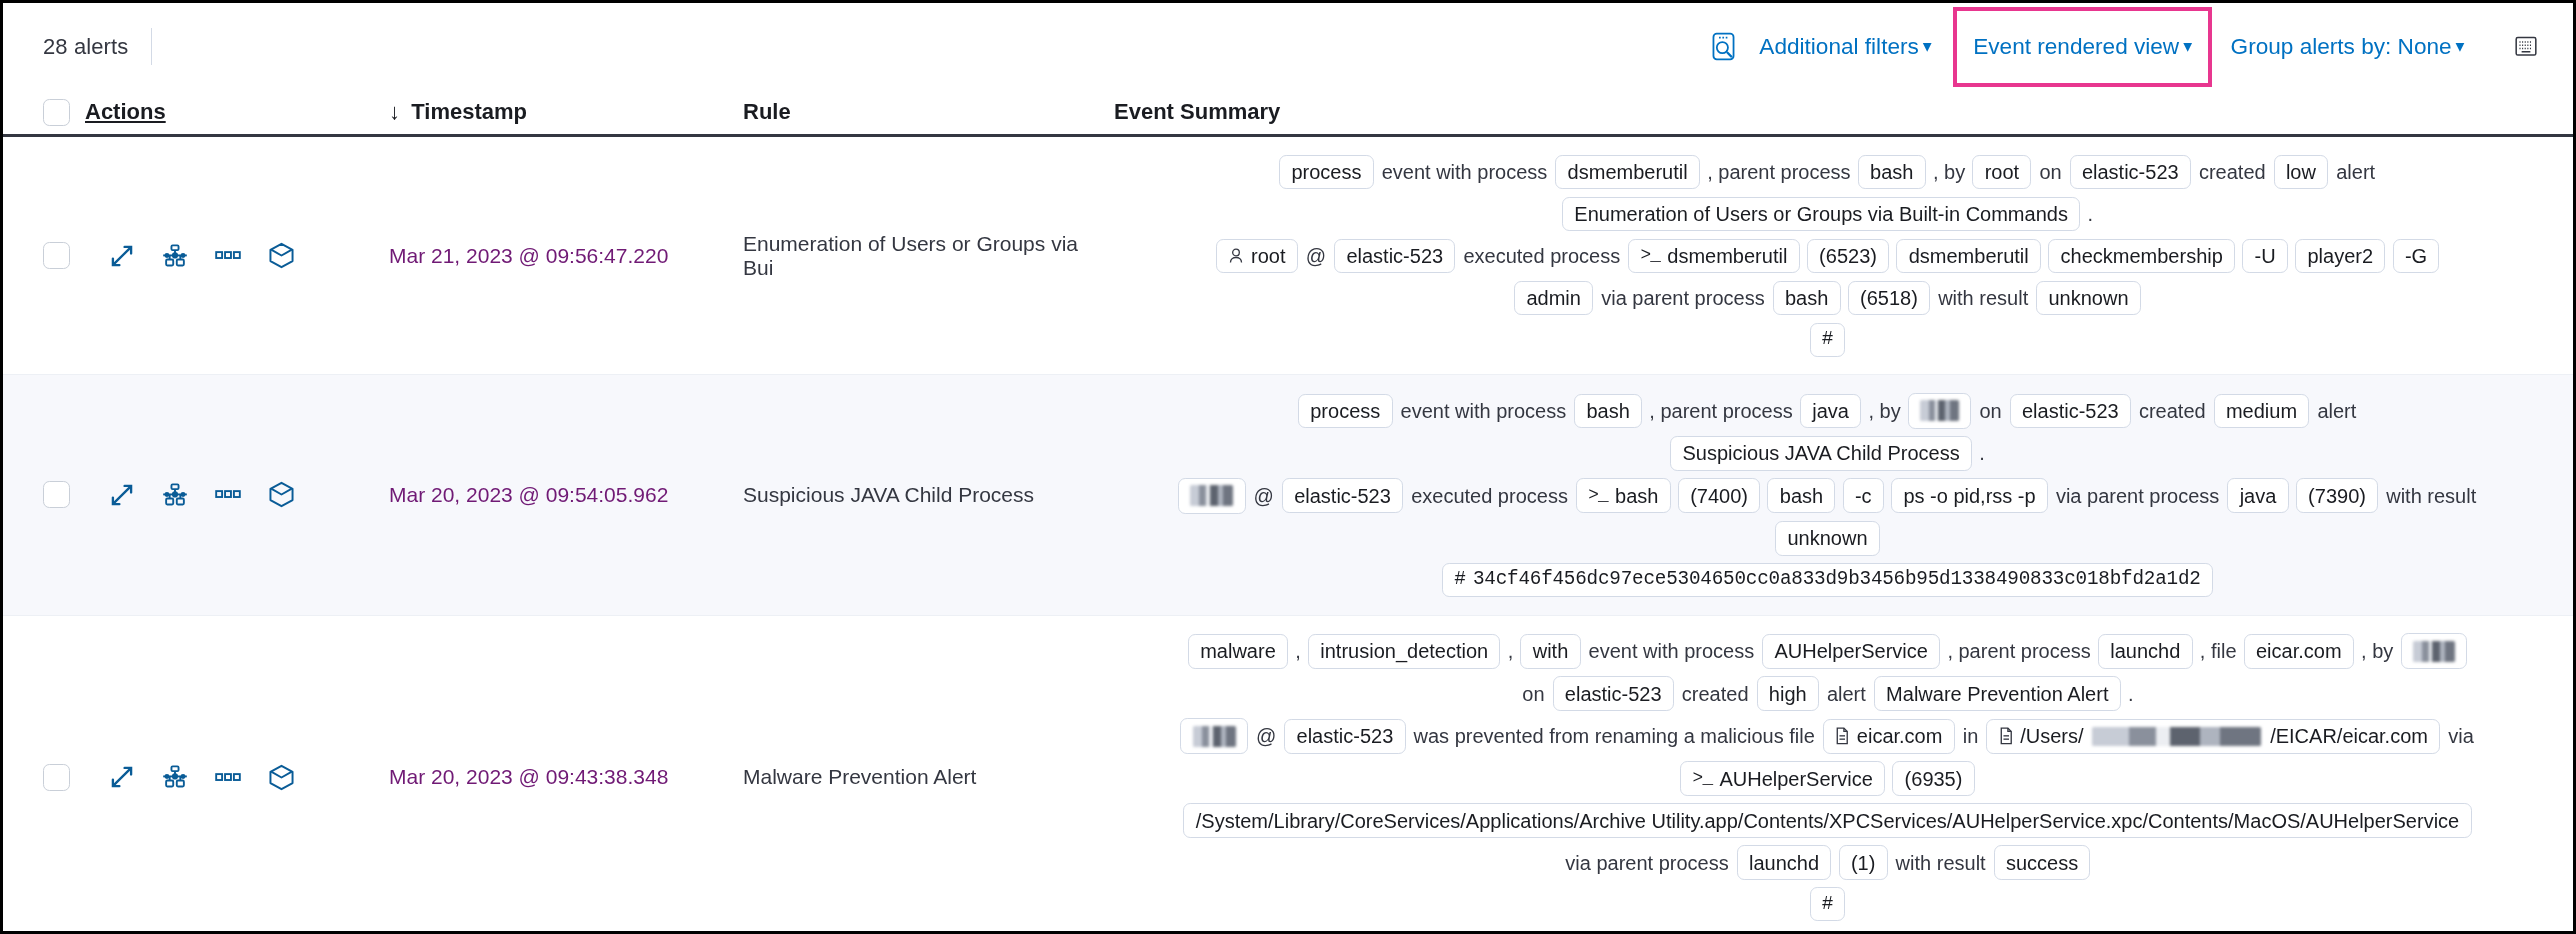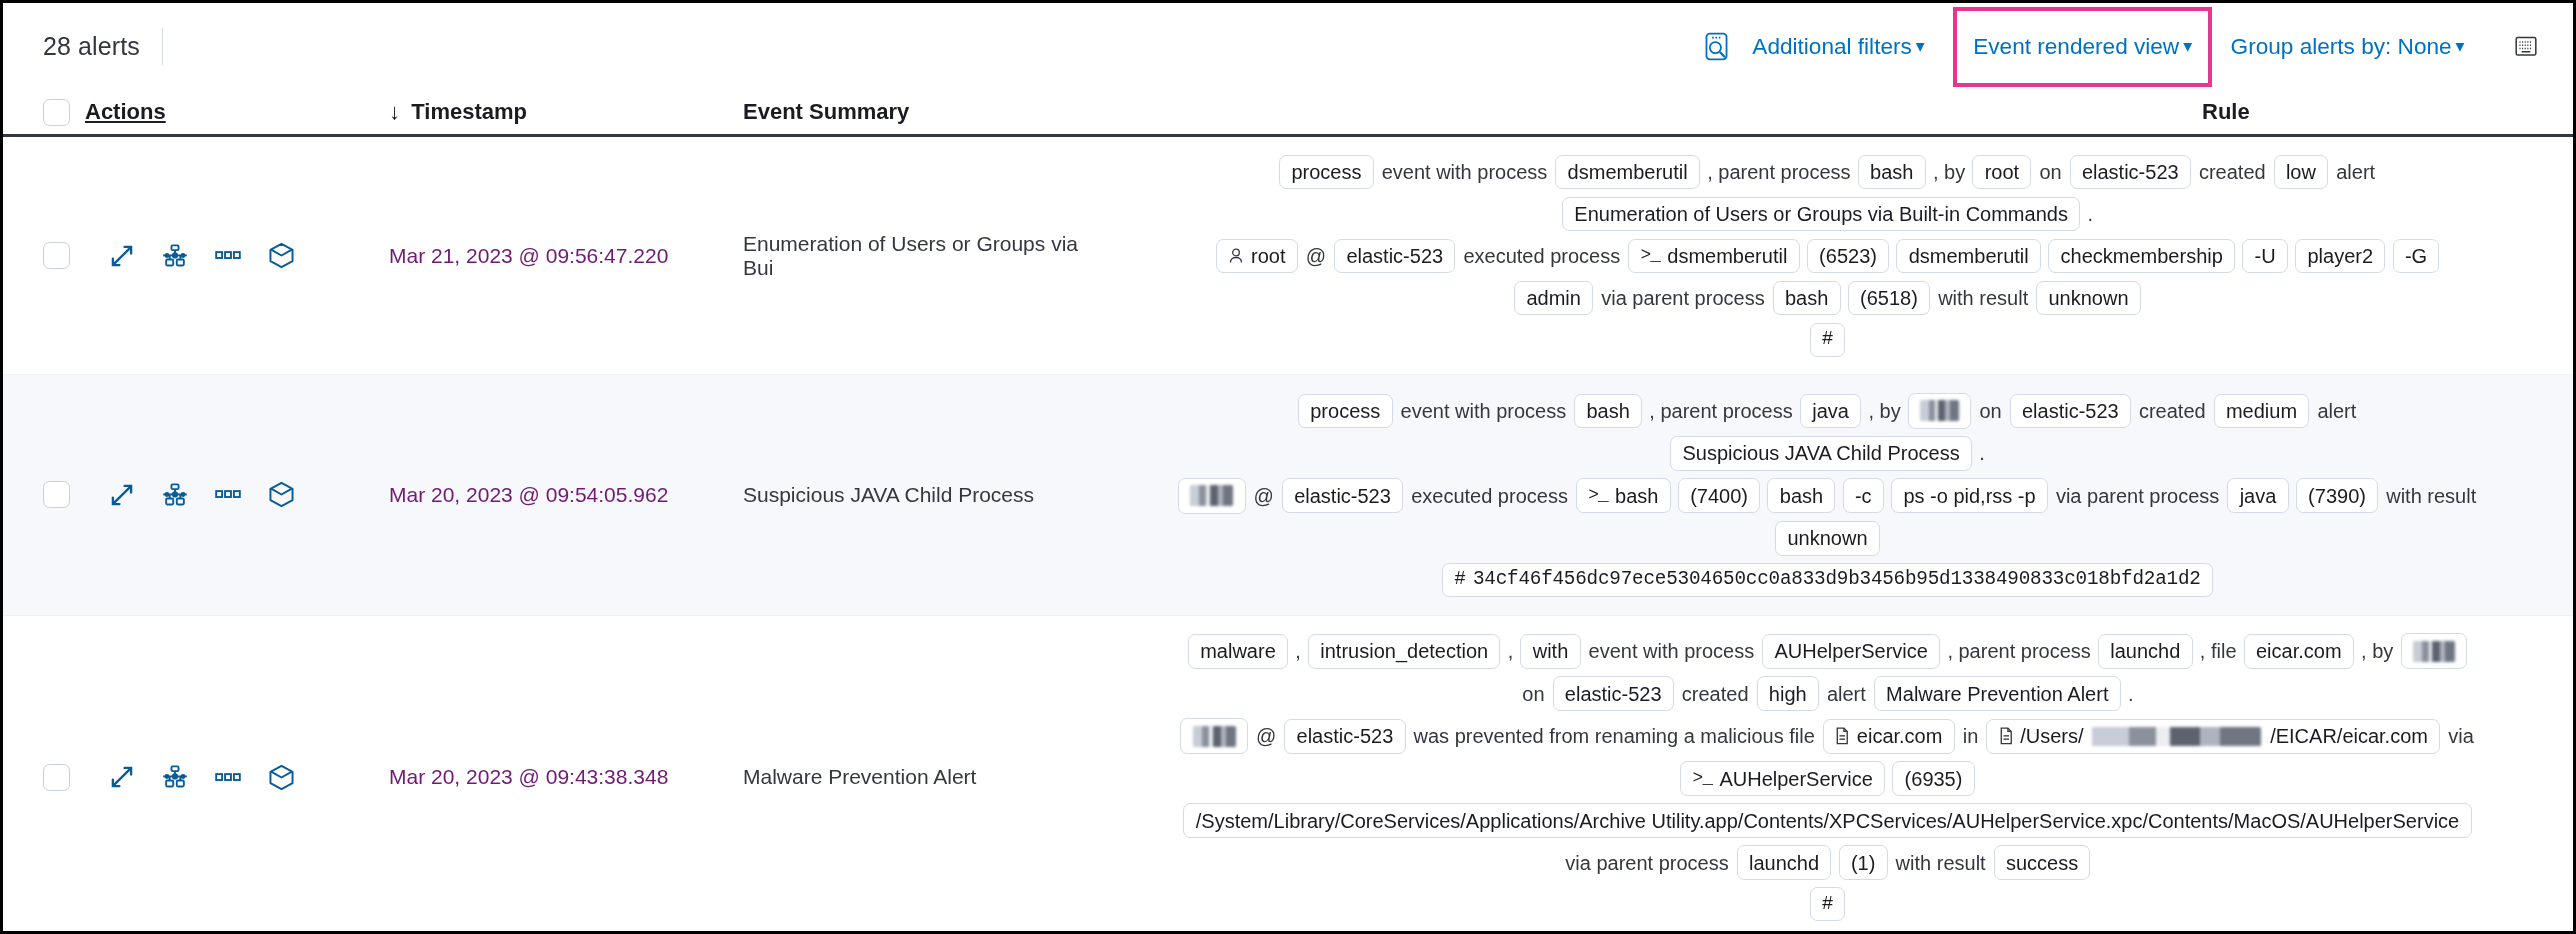--- a/index.html
+++ b/index.html
@@ -26,21 +26,21 @@
 
   
   .toolbar {
     position: relative;
     height: 87px;
     display: flex;
     align-items: center;
     padding: 0 35px 0 40px;
   }
   .alerts-count {
-    font-size: 25px;
+    font-size: 22px;
     font-weight: 400;
     color: #343741;
     letter-spacing: 0.1px;
   }
   .vdivider {
     width: 0.8px; height: 37px;
     background: #d3dae6;
     margin: 0 22.6px;
   }
   .toolbar-right {
@@ -58,21 +58,21 @@
     padding: 6.4px 14.5px;
     cursor: pointer;
     white-space: nowrap;
     font-weight: 400;
   }
   .tool-btn .chev { font-size: 17.7px; line-height: 1; position: relative; top: 0.8px; }
   .icon-only { padding: 6.4px 8px; }
   .highlight-box {
     outline: 4px solid #e8368f;
     padding: 23px 16px;
-    margin: 0 8px 0 18px;
+    margin: 0 8px 0 11px;
     justify-content: flex-end;
   }
   .kbd-icon-wrap { margin-left: 35px; cursor: pointer; }
 
   
   svg { display: block; }
 
   
   .table { width: 100%; }
   .thead {
@@ -228,22 +228,22 @@
 
     <div class="thead">
       <div class="th th-check">
         <span class="checkbox"></span>
       </div>
       <div class="th th-actions">Actions</div>
       <div class="th th-ts">
         <span>↓</span>
         <span>Timestamp</span>
       </div>
+      <div class="th th-rule">Rule</div>
       <div class="th th-summary">Event Summary</div>
-      <div class="th th-rule">Rule</div>
     </div>
 
     <div id="rows-host">
         <div class="row">
           <div class="cell c-check">
             <span class="checkbox"></span>
           </div>
           <div class="cell c-actions">
             <span class="act-icon">
               <svg width="26" height="26" viewBox="0 0 20 20" fill="none" stroke="#0a5c97" stroke-width="1.8" stroke-linecap="round">

